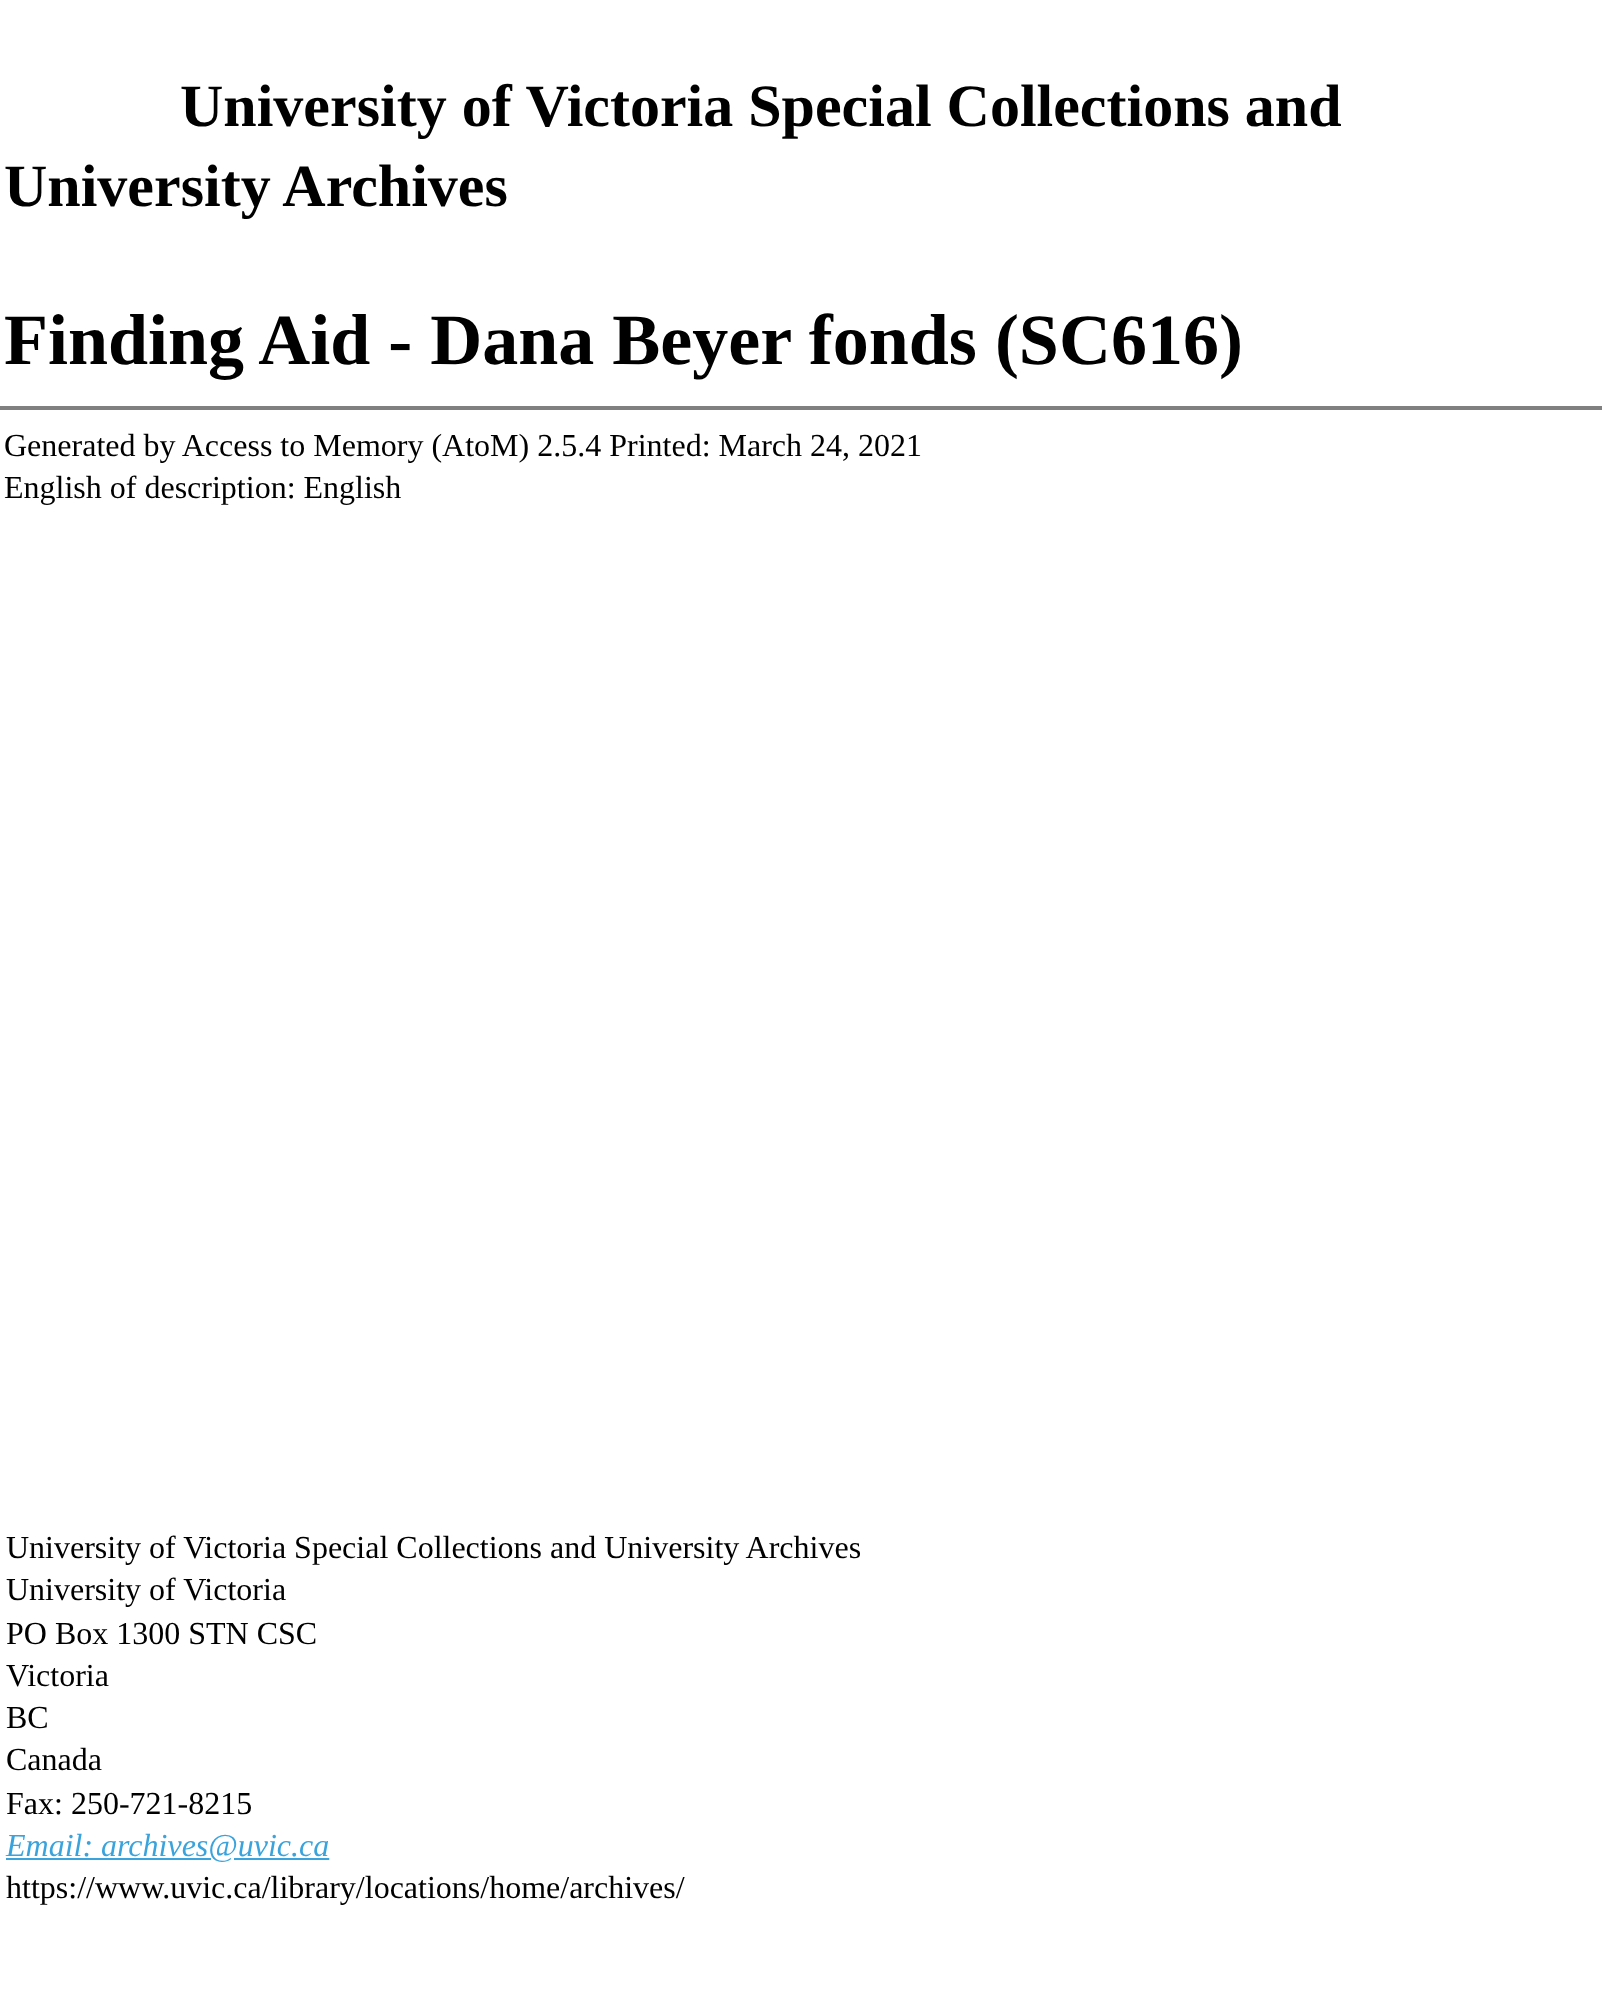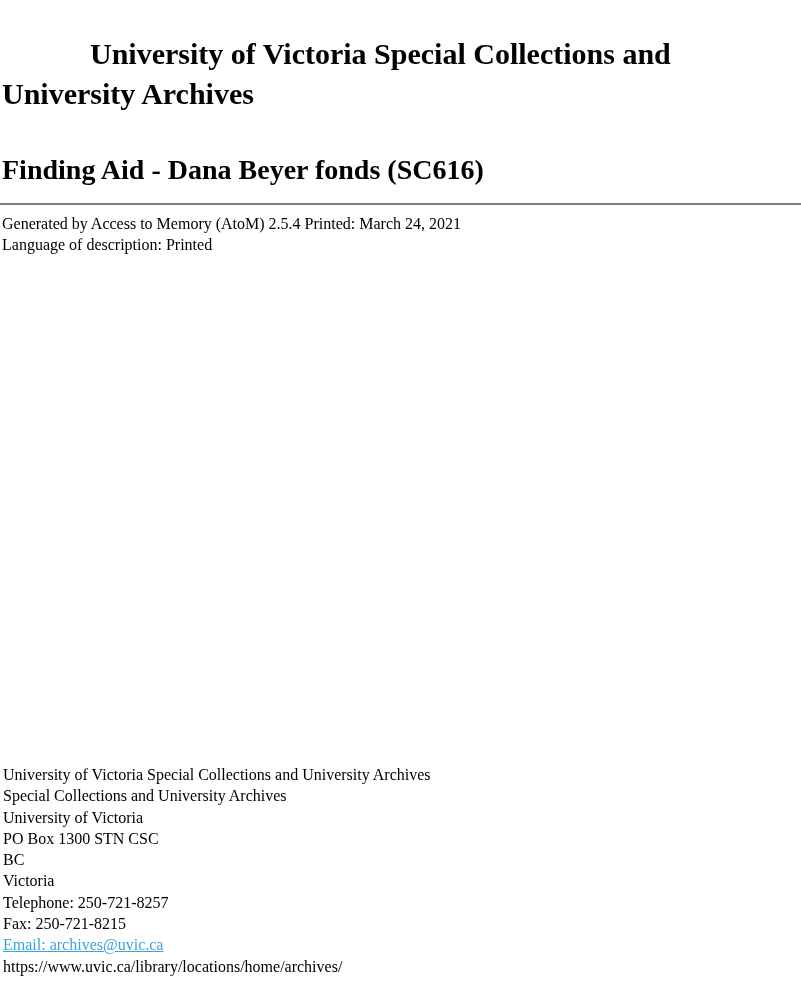--- a/index.html
+++ b/index.html
@@ -20,21 +20,21 @@
   h1.doc-title {
     margin: -6px 0 0 2px;
     font-size: 30px;
     font-weight: bold;
     line-height: 40px;
     text-indent: 88px;
     letter-spacing: 0;
   }
   h2.finding-aid-title {
     margin: 39px 0 0 2px;
-    font-size: 28px;
+    font-size: 36px;
     font-weight: bold;
     line-height: 34px;
   }
   .divider {
     margin: 16px 0 0 0;
     width: 801px;
     height: 2px;
     background: var(--divider, #808080);
     border: none;
   }
@@ -49,46 +49,46 @@
     left: 3px;
     top: 724px;
     font-size: 16px;
     line-height: 21.3px;
   }
   .contact .line { white-space: nowrap; }
   a.email-link {
     color: var(--link, #3aa3dc);
     text-decoration: underline;
     cursor: pointer;
+    font-style: italic;
   }
 </style>
 </head>
 <body>
 
 <div class="page">
 
   <h1 class="doc-title">University of Victoria Special Collections and University Archives</h1>
 
   <h2 class="finding-aid-title">Finding Aid - Dana Beyer fonds (SC616)</h2>
 
   <div class="divider"></div>
 
   <p class="meta">
     <span>Generated by Access to Memory (AtoM) 2.5.4 Printed: March 24, 2021</span><br>
-    <span>Language of description: Printed</span>
+    <span>English of description: English</span>
   </p>
 
   <div class="contact">
     <div class="line">University of Victoria Special Collections and University Archives</div>
-    <div class="line">Special Collections and University Archives</div>
     <div class="line">University of Victoria</div>
     <div class="line">PO Box 1300 STN CSC</div>
+    <div class="line">Victoria</div>
     <div class="line">BC</div>
-    <div class="line">Victoria</div>
-    <div class="line">Telephone: 250-721-8257</div>
+    <div class="line">Canada</div>
     <div class="line">Fax: 250-721-8215</div>
     <div class="line">
       <a class="email-link">Email: archives@uvic.ca</a>
     </div>
     <div class="line">https://www.uvic.ca/library/locations/home/archives/</div>
   </div>
 
 </div>
 
 </body></html>

